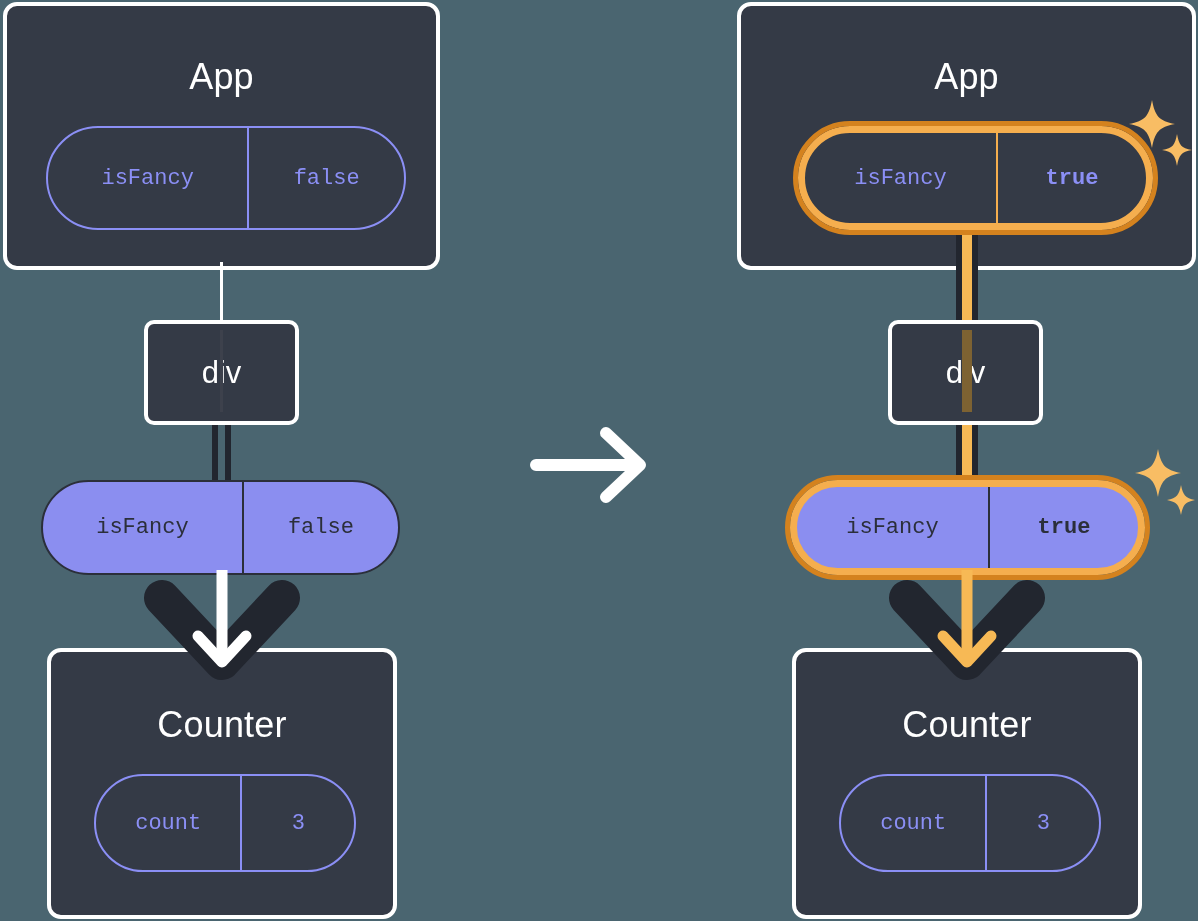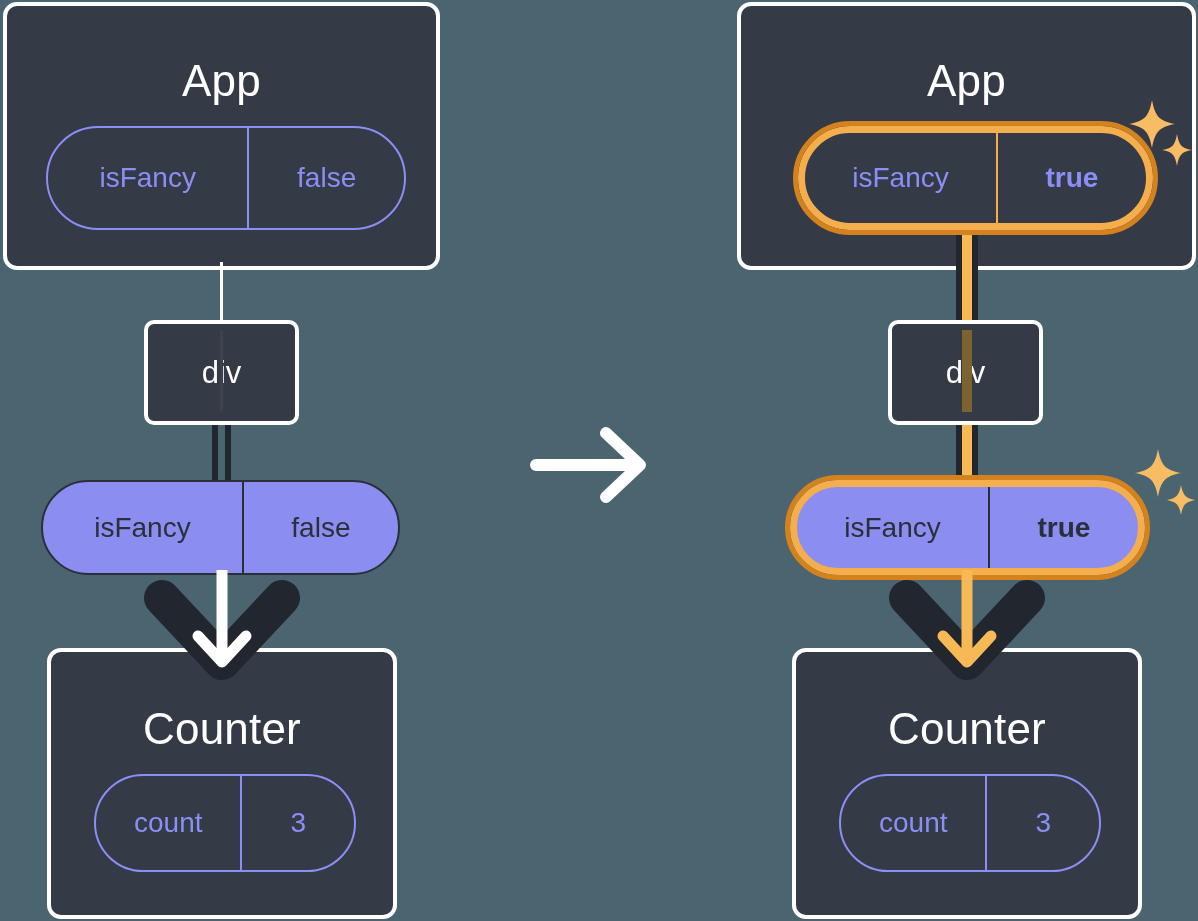--- a/index.html
+++ b/index.html
@@ -27,21 +27,21 @@
     border: 4px solid #ffffff;
     border-radius: 14px;
     box-sizing: border-box;
   }
   .card-title {
     position: absolute;
     left: 0;
     right: 0;
     text-align: center;
     color: #ffffff;
-    font-size: 44px;
+    font-size: 36px;
     letter-spacing: 0.2px;
   }
 
   
   .divnode {
     position: absolute;
     background: #343a46;
     border: 4px solid #ffffff;
     border-radius: 10px;
     box-sizing: border-box;
@@ -59,22 +59,23 @@
     box-sizing: border-box;
     display: flex;
     align-items: stretch;
     border-radius: 999px;
     z-index: 7;
   }
   .pill .seg {
     display: flex;
     align-items: center;
     justify-content: center;
-    font-size: 28px;
-    box-sizing: border-box;
+    font-size: 22px;
+    box-sizing: border-box;
+    font-family: Liberation Mono, monospace;
   }
   .pill .seg.key { flex: 0 0 56%; }
   .pill .seg.val { flex: 1 1 auto; }
 
   
   .pill.outline {
     border: 2px solid #8b8ff5;
     background: transparent;
   }
   .pill.outline .seg { color: #8b8ff5; }

